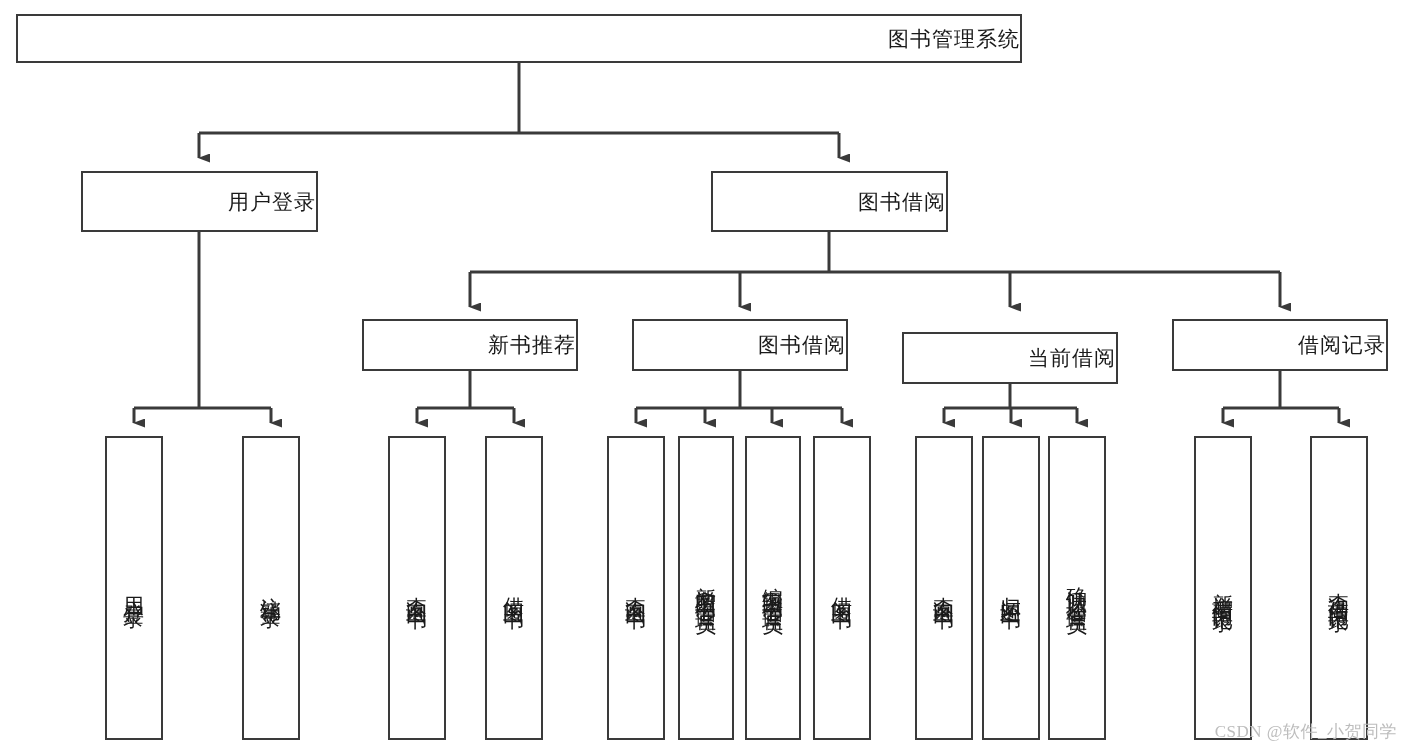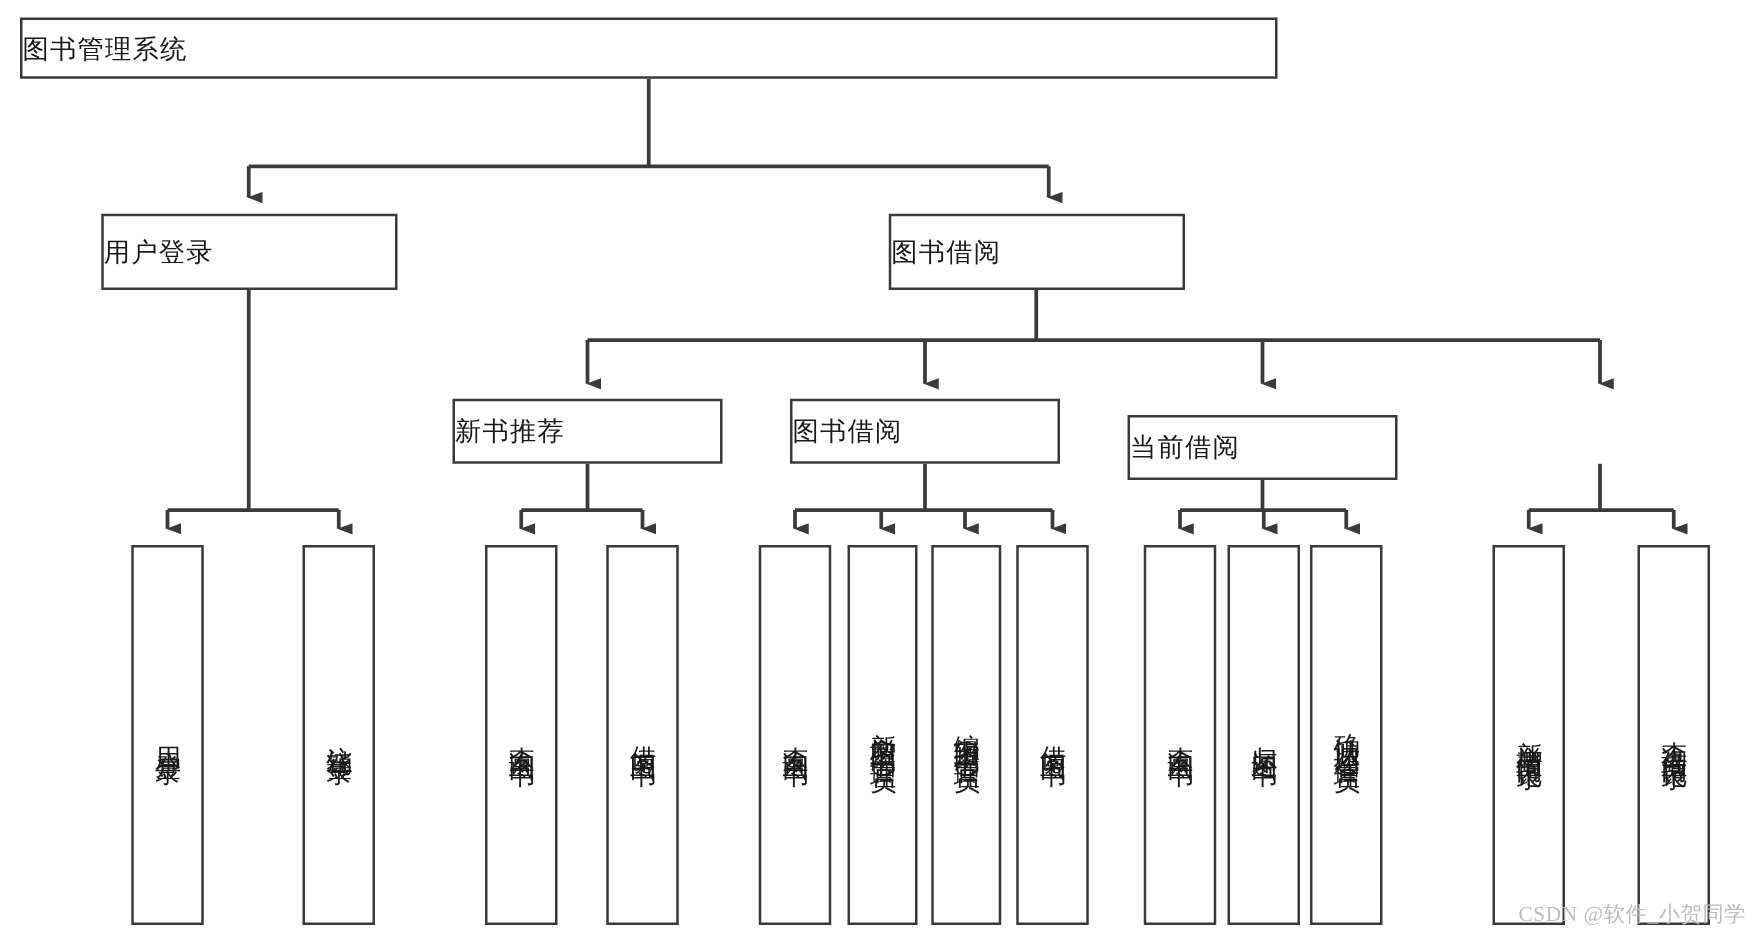--- a/index.html
+++ b/index.html
@@ -25,21 +25,21 @@
     height: 747px;
     pointer-events: none;
   }
   .node {
     position: absolute;
     box-sizing: border-box;
     background: #ffffff;
     border: 2px solid #3a3a3a;
     display: flex;
     align-items: center;
-    justify-content: flex-start;
+    justify-content: flex-end;
     color: #1a1a1a;
   }
   .node.h {
     font-size: 21px;
     letter-spacing: 1px;
   }
   .node.leaf {
     writing-mode: vertical-rl;
     text-orientation: upright;
     font-size: 21px;
@@ -134,20 +134,23 @@
 
   <div class="node h" style="left:632px; top:319px; width:216px; height:52px;">
     <span>图书借阅</span>
   </div>
   <div class="node h" style="left:362px; top:319px; width:216px; height:52px;">
     <span>新书推荐</span>
   </div>
   <div class="node h" style="left:902px; top:332px; width:216px; height:52px;">
     <span>当前借阅</span>
   </div>
+  <div class="node h" style="left:1172px; top:319px; width:216px; height:52px;">
+    <span>借阅记录</span>
+  </div>
 
   <div class="node leaf" style="left:105px; top:436px; width:58px; height:304px;">
     <span class="vtext">用户登录</span>
   </div>
   <div class="node leaf" style="left:242px; top:436px; width:58px; height:304px;">
     <span class="vtext">注销登录</span>
   </div>
 
   <div class="node leaf" style="left:388px; top:436px; width:58px; height:304px;">
     <span class="vtext">查询图书</span>

